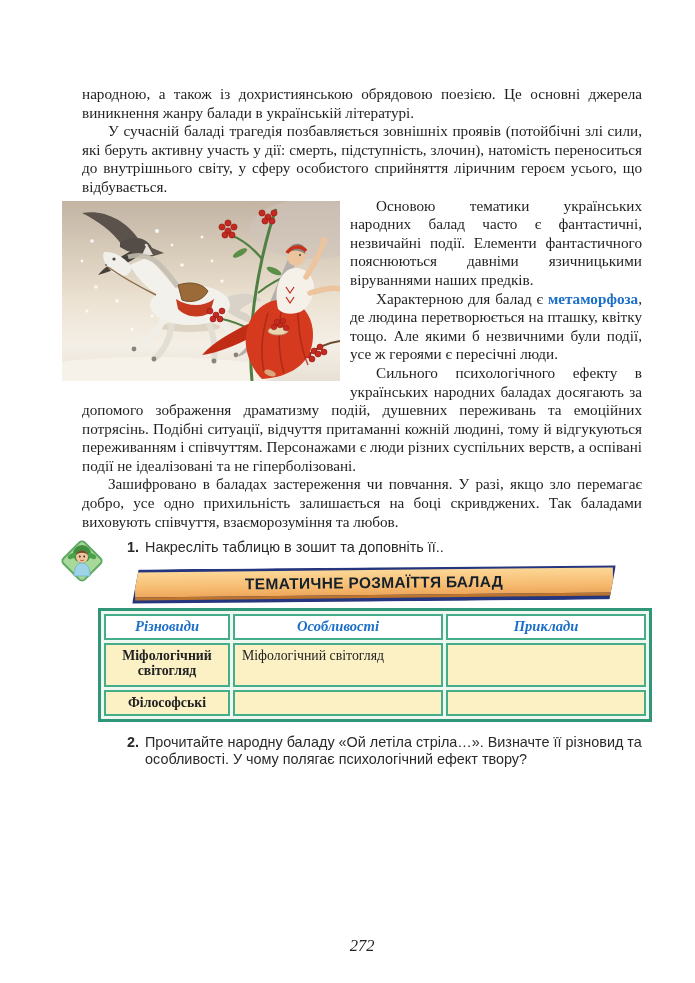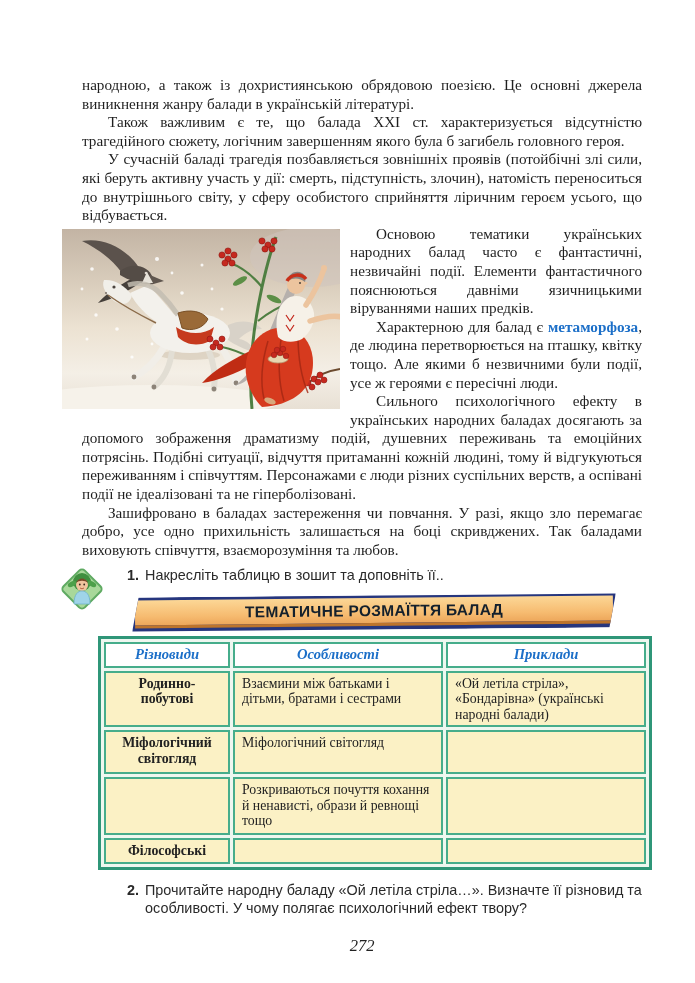--- a/index.html
+++ b/index.html
@@ -4,21 +4,21 @@
 <style>
   :root{
     --blue:#1c6fc8;
     --tgreen:#2f9678;
     --tgreen-light:#46ad8b;
     --cell:#fbf1c5;
     --ink:#1f1f1f;
   }
   html,body{margin:0;padding:0;background:#ffffff;}
   .page{position:relative;width:695px;height:983px;background:#ffffff;overflow:hidden;color:var(--ink);}
-  .content{position:absolute;left:82px;top:76px;width:560px;
+  .content{position:absolute;left:82px;top:85px;width:560px;
     font-family:"Liberation Serif",serif;font-size:15.2px;line-height:18.6px;text-align:justify;}
   .content p{margin:0;}
   .ind{text-indent:26px;}
   .term{color:var(--blue);font-weight:bold;}
   figure.illu{float:left;width:278px;height:180px;margin:4px 10px 2px -20px;padding:0;}
   figure.illu svg{display:block;width:100%;height:100%;}
   
   .task-line{display:flex;gap:6px;margin-left:45px;margin-top:8px;text-align:left;
     font-family:"Liberation Sans",sans-serif;font-size:14.4px;line-height:17.6px;color:#2a2a2a;}
   .task-num{font-weight:bold;flex:0 0 auto;}
@@ -44,21 +44,20 @@
   .pagenum{position:absolute;top:936px;left:82px;width:560px;text-align:center;
     font-family:"Liberation Serif",serif;font-style:italic;font-size:16.5px;color:#222;}
 </style>
 </head>
 <body>
 
 <div class="page">
   <div class="content">
 
     <p>народною, а також із дохристиянською обрядовою поезією. Це основні джерела виникнення жанру балади в українській літературі.</p>
-    <p class="ind">Також важливим є те, що балада XXI ст. характеризується відсутністю трагедійного сюжету, логічним завершенням якого була б загибель головного героя.</p>
     <p class="ind">У сучасній баладі трагедія позбавляється зовнішніх проявів (потойбічні злі сили, які беруть активну участь у дії: смерть, підступність, злочин), натомість переноситься до внутрішнього світу, у сферу особистого сприйняття ліричним героєм усього, що відбувається.</p>
 
     <figure class="illu">
       <svg viewBox="0 0 278 180" xmlns="http://www.w3.org/2000/svg">
         <defs>
           <linearGradient id="skyg" x1="0" y1="0" x2="0" y2="1">
             <stop offset="0" stop-color="#c3b4a4"></stop>
             <stop offset="0.3" stop-color="#d9cdbc"></stop>
             <stop offset="0.55" stop-color="#ece2d2"></stop>
             <stop offset="0.8" stop-color="#f4efe6"></stop>
@@ -222,33 +221,23 @@
           <col style="width:126px">
           <col style="width:210px">
           <col style="width:200px">
         </colgroup>
       <tbody>
           <tr class="head">
         <td>Різновиди</td>
         <td>Особливості</td>
         <td>Приклади</td>
       </tr>
-      <tr class="r1">
-        <td class="kind">Родинно-побутові</td>
-        <td>Взаємини між батьками і дітьми, братами і сестрами</td>
-        <td>«Ой летіла стріла», «Бондарівна» (українські народні балади)</td>
-      </tr>
       <tr class="r3">
         <td class="kind">Міфологічний світогляд</td>
         <td>Міфологічний світогляд</td>
-        <td></td>
-      </tr>
-      <tr class="r4">
-        <td class="kind"></td>
-        <td>Розкриваються почуття кохання й ненависті, образи й ревнощі тощо</td>
         <td></td>
       </tr>
       <tr class="r5">
         <td class="kind">Філософські</td>
         <td></td>
         <td></td>
       </tr>
     </tbody>
       </table>
 

